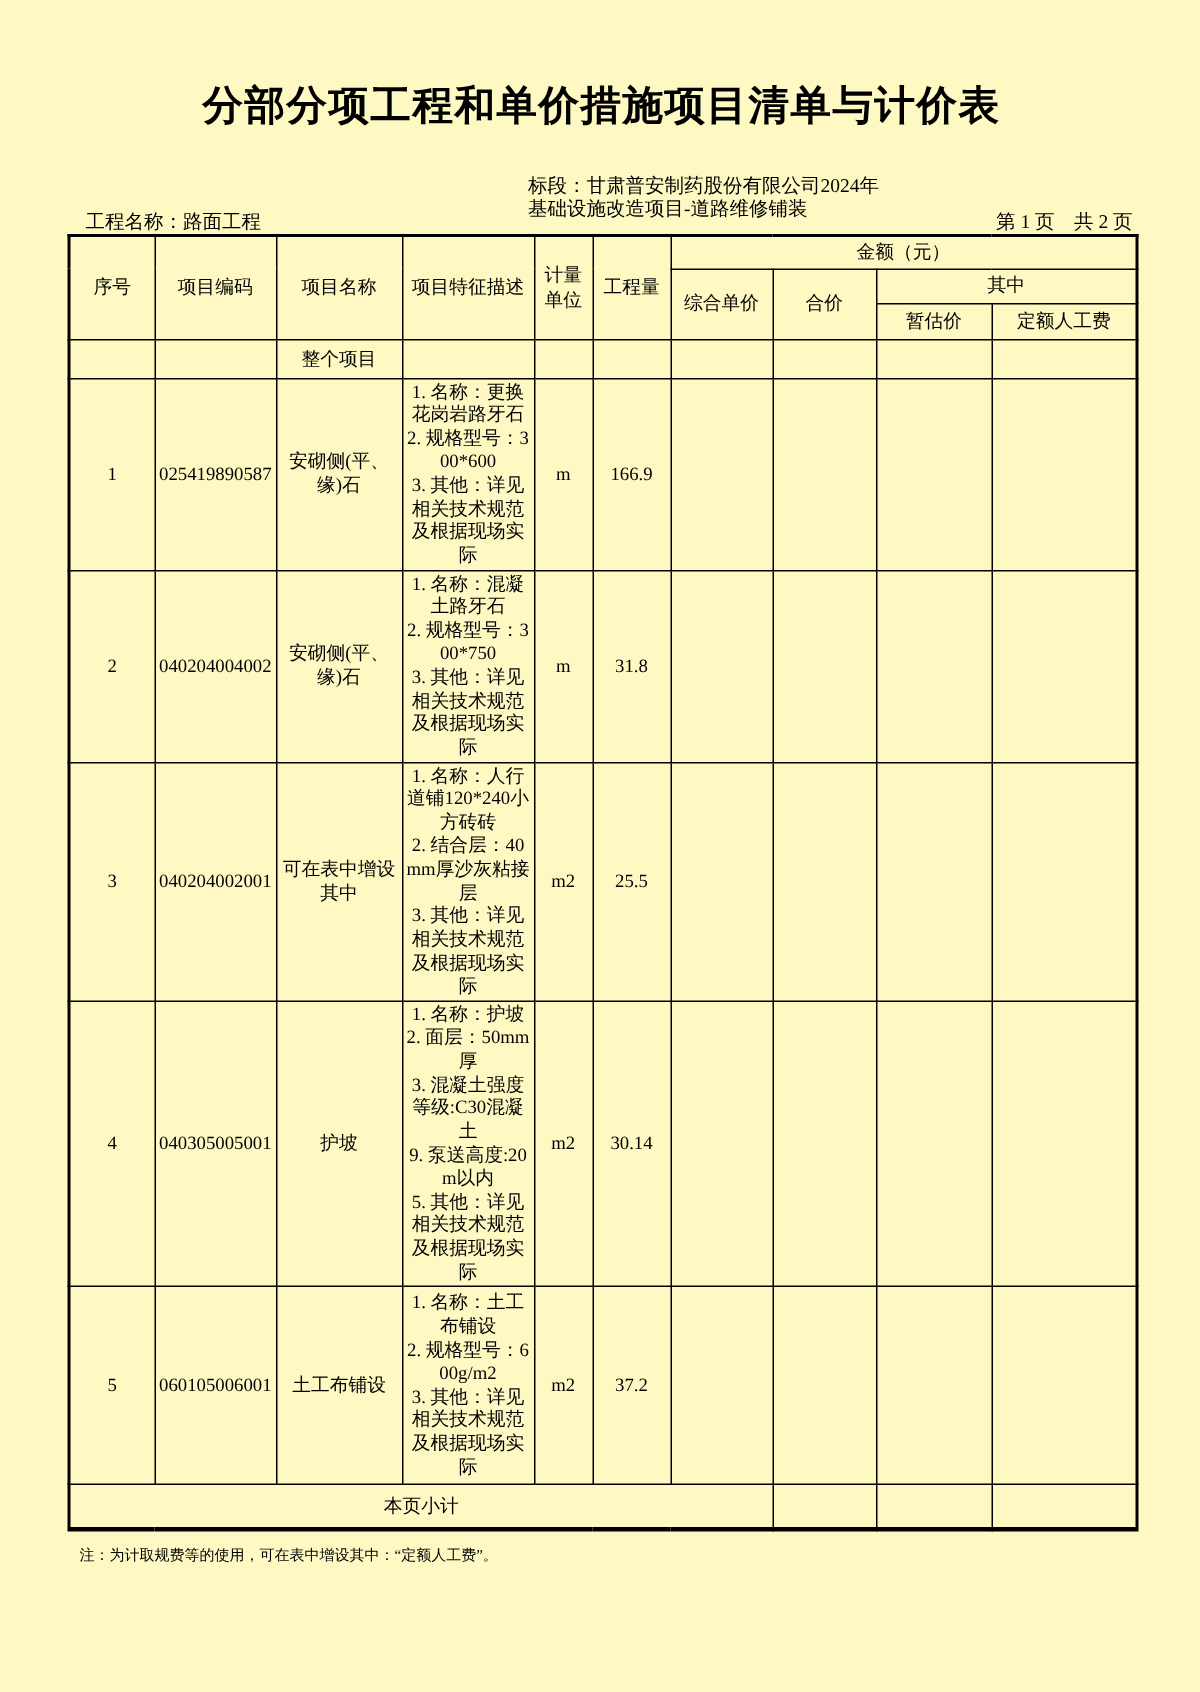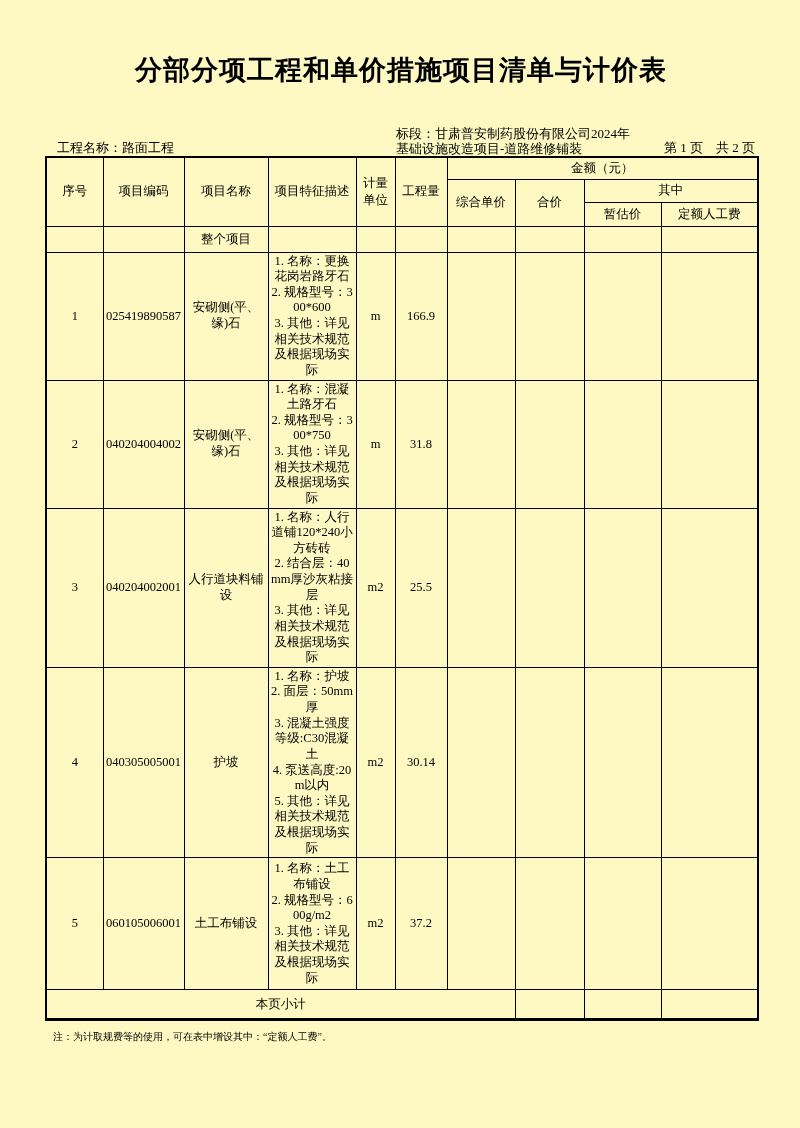--- a/index.html
+++ b/index.html
@@ -7,21 +7,21 @@
     width:800px;height:1128px;background:#fef9c3;box-sizing:border-box;
     padding:52px 43px 0 45px;position:relative;color:#000;
     font-family:Liberation Serif, serif;
   }
   .title{
     margin:0;text-align:center;font-size:27px;font-weight:bold;
     letter-spacing:1px;line-height:36px;
   }
   .meta{position:relative;height:36px;margin-top:32px;font-size:13px;line-height:15px;}
   .meta .proj{position:absolute;left:12px;bottom:1px;}
-  .meta .section{position:absolute;left:307px;bottom:0;margin-left:44px;}
+  .meta .section{position:absolute;left:307px;bottom:10px;}
   .meta .pageno{position:absolute;right:2px;bottom:1px;margin-left:44px;}
   table.boq{
     border-collapse:collapse;table-layout:fixed;width:712px;
     border:2px solid #000;border-bottom-width:3px;
   }
   table.boq th,table.boq td{
     border:1px solid #000;padding:1px 2px;box-sizing:border-box;
     font-weight:normal;font-size:12.5px;text-align:center;vertical-align:middle;
     overflow:hidden;
   }
@@ -127,39 +127,39 @@
           <td class="cell-unit">m</td>
           <td class="cell-qty">31.8</td>
           <td></td>
           <td></td>
           <td></td>
           <td></td>
         </tr>
         <tr class="data-row r2">
           <td>3</td>
           <td class="cell-code">040204002001</td>
-          <td class="cell-name">人行道块料铺设</td>
+          <td class="cell-name">可在表中增设其中</td>
           <td class="cell-feature">1. 名称：人行道铺120*240小方砖砖
 2. 结合层：40mm厚沙灰粘接层
 3. 其他：详见相关技术规范及根据现场实际</td>
           <td class="cell-unit">m2</td>
           <td class="cell-qty">25.5</td>
           <td></td>
           <td></td>
           <td></td>
           <td></td>
         </tr>
         <tr class="data-row r3">
           <td>4</td>
           <td class="cell-code">040305005001</td>
           <td class="cell-name">护坡</td>
           <td class="cell-feature">1. 名称：护坡
 2. 面层：50mm厚
 3. 混凝土强度等级:C30混凝土
-4. 泵送高度:20m以内
+9. 泵送高度:20m以内
 5. 其他：详见相关技术规范及根据现场实际</td>
           <td class="cell-unit">m2</td>
           <td class="cell-qty">30.14</td>
           <td></td>
           <td></td>
           <td></td>
           <td></td>
         </tr>
         <tr class="data-row r4">
           <td>5</td>

